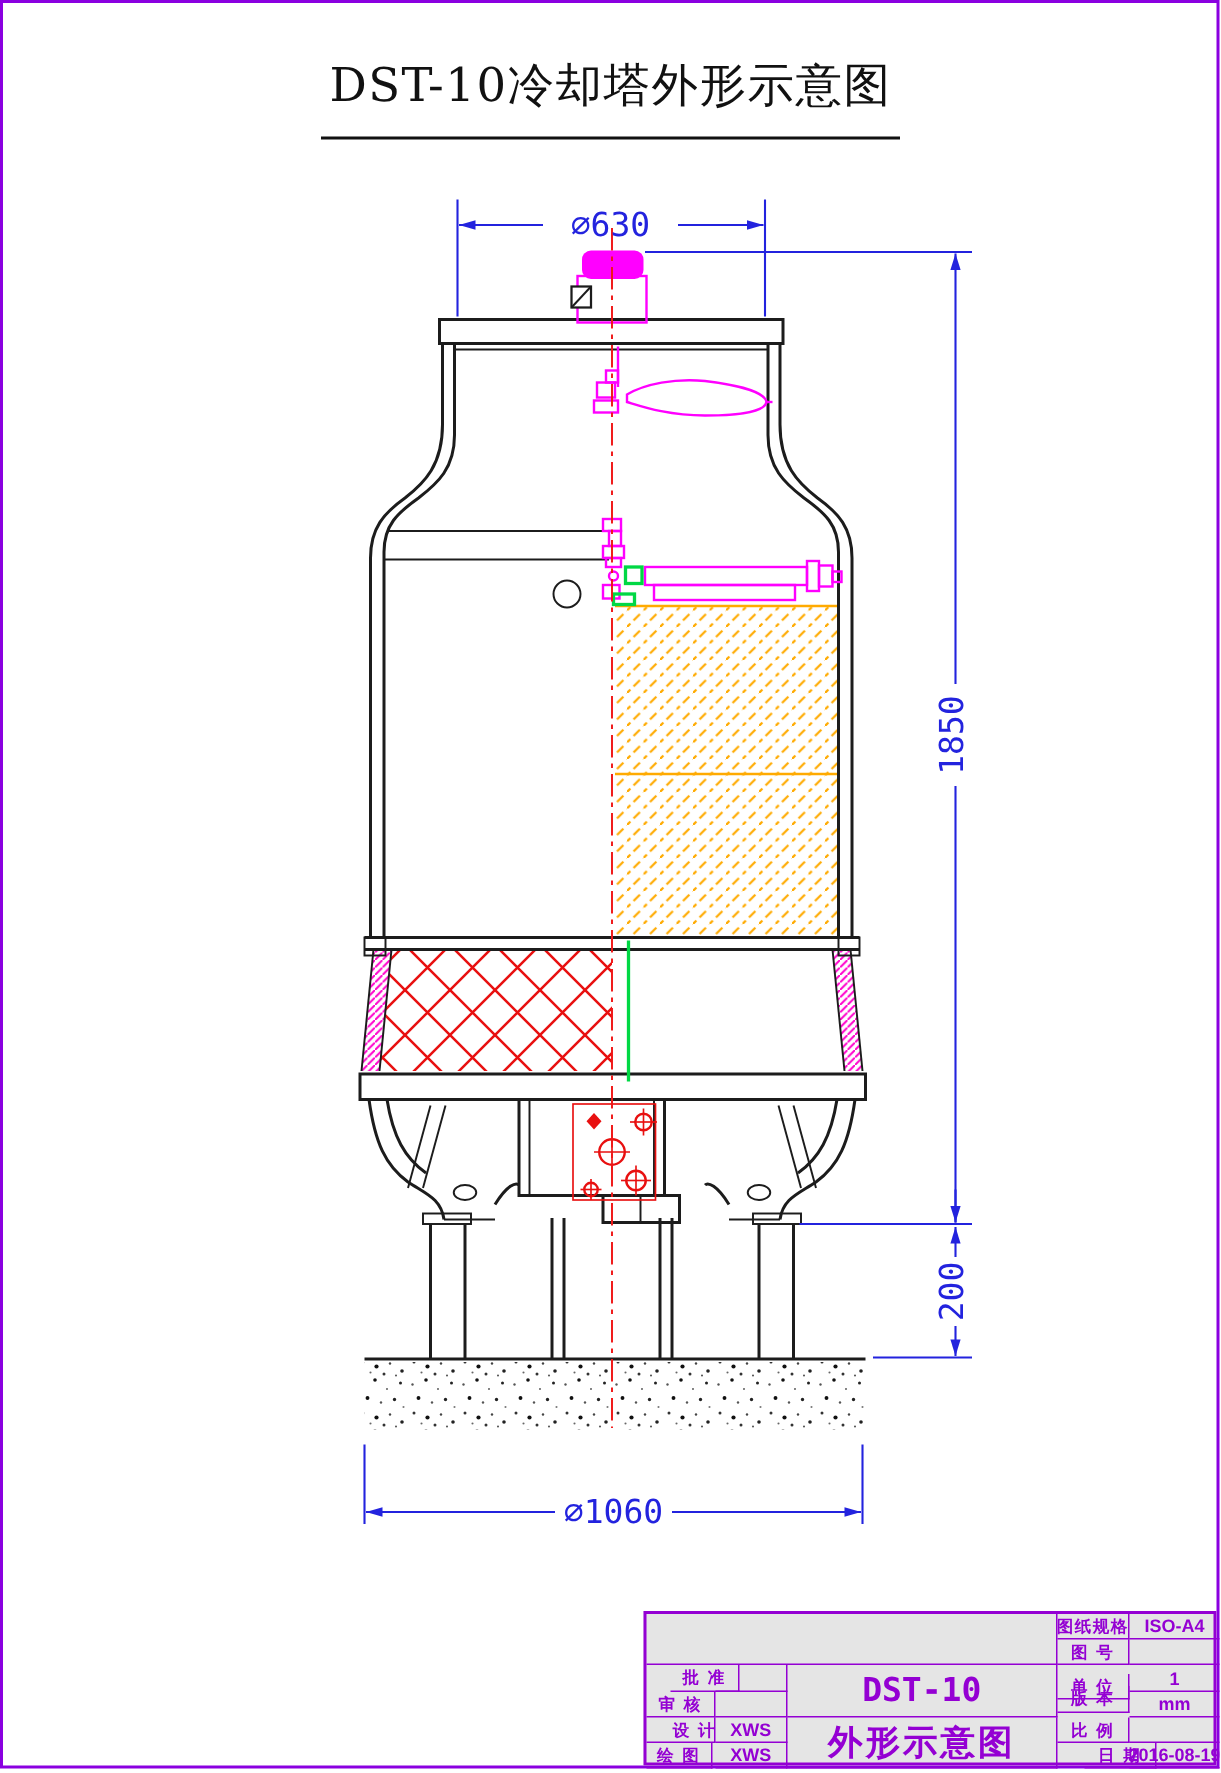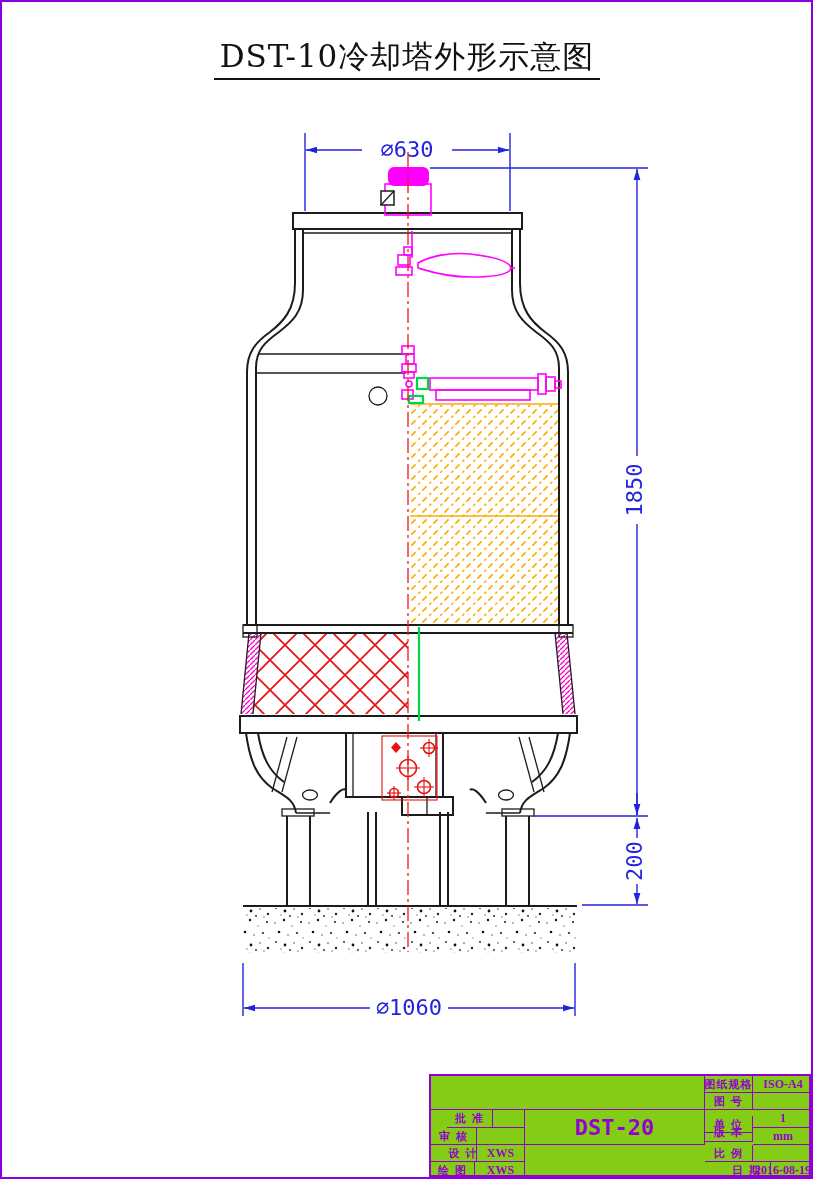--- a/index.html
+++ b/index.html
@@ -5,44 +5,44 @@
   html,body{margin:0;padding:0;background:#ffffff;}
   body{position:relative;width:814px;height:1182px;overflow:hidden;
        font-family:"DejaVu Sans","Liberation Sans",sans-serif;}
   
   .page-frame{position:absolute;left:0;top:0;right:1px;bottom:3px;
       border:2px solid #8a00e0;pointer-events:none;}
   
   .drawing-title{position:absolute;left:0;top:36px;width:100%;text-align:center;}
   .drawing-title span{font-family:"DejaVu Serif","Liberation Serif",serif;
       font-size:31px;color:#111;font-weight:500;letter-spacing:1px;
-      border-bottom:2px solid #111;padding:0 6px 4px 6px;}
+      border-bottom:2px solid #111;padding:0 6px 16px 6px;}
   
   svg.art{position:absolute;left:0;top:0;}
   .bk{stroke:#1c1c1c;fill:none;stroke-width:2;}
   .bkt{stroke:#1c1c1c;fill:none;stroke-width:1.3;}
   .mg{stroke:#ff00ff;fill:none;stroke-width:1.6;}
   .mgf{fill:#ff00ff;stroke:none;}
   .gn{stroke:#00d844;fill:none;stroke-width:2.2;}
   .rd{stroke:#e81010;fill:none;stroke-width:1.6;}
   .rdt{stroke:#e81010;fill:none;stroke-width:1.1;}
   .bl{stroke:#2323de;fill:none;stroke-width:1.4;}
   .blf{fill:#2323de;stroke:none;}
   .or{stroke:#ffaa00;fill:none;stroke-width:1.6;}
   .dimtxt{fill:#2323de;font-family:"DejaVu Sans Mono","Liberation Mono",monospace;
       font-size:22px;}
   
   .tblock{position:absolute;left:429px;top:1074px;width:382px;height:103px;
-      border:2px solid #9400d3;box-sizing:border-box;background:#84cc16;}
+      border:2px solid #9400d3;box-sizing:border-box;background:#e5e5e5;}
   .cell{position:absolute;box-sizing:border-box;border-right:1.5px solid #9400d3;
       border-bottom:1.5px solid #9400d3;display:flex;align-items:center;
       justify-content:center;overflow:hidden;color:#9400d3;}
   .lab{font-size:11px;font-weight:700;letter-spacing:1px;white-space:nowrap;}
   .val{font-size:12px;font-weight:700;
-      font-family:Liberation Serif, serif;white-space:nowrap;}
+      font-family:Liberation Sans, sans-serif;white-space:nowrap;}
   .model{font-size:22px;font-weight:700;
       font-family:"DejaVu Sans Mono","Liberation Mono",monospace;}
   .dname{font-size:23px;font-weight:700;letter-spacing:2px;}
 </style>
 </head>
 <body>
 
 <div class="page-frame"></div>
 
 <div class="drawing-title">
@@ -268,14 +268,15 @@
   <div class="cell lab" style="left:16px;top:34px;width:46px;height:18px;">批 准</div>
   <div class="cell lab" style="left:0;top:52px;width:46px;height:17px;">审 核</div>
   <div class="cell lab" style="left:0;top:69px;width:46px;height:17px;padding-left:19px;">设 计</div>
   <div class="cell lab" style="left:0;top:86px;width:44px;height:17px;">绘 图</div>
 
   <div class="cell val" style="left:46px;top:34px;width:48px;height:18px;"></div>
   <div class="cell val" style="left:46px;top:52px;width:48px;height:17px;"></div>
   <div class="cell val" style="left:46px;top:69px;width:48px;height:17px;">XWS</div>
   <div class="cell val" style="left:46px;top:86px;width:48px;height:17px;">XWS</div>
 
-  <div class="cell model" style="left:94px;top:34px;width:180px;height:35px;">DST-20</div>
+  <div class="cell model" style="left:94px;top:34px;width:180px;height:35px;">DST-10</div>
+  <div class="cell dname" style="left:94px;top:69px;width:180px;height:34px;">外形示意图</div>
 </div>
 
 </body></html>

